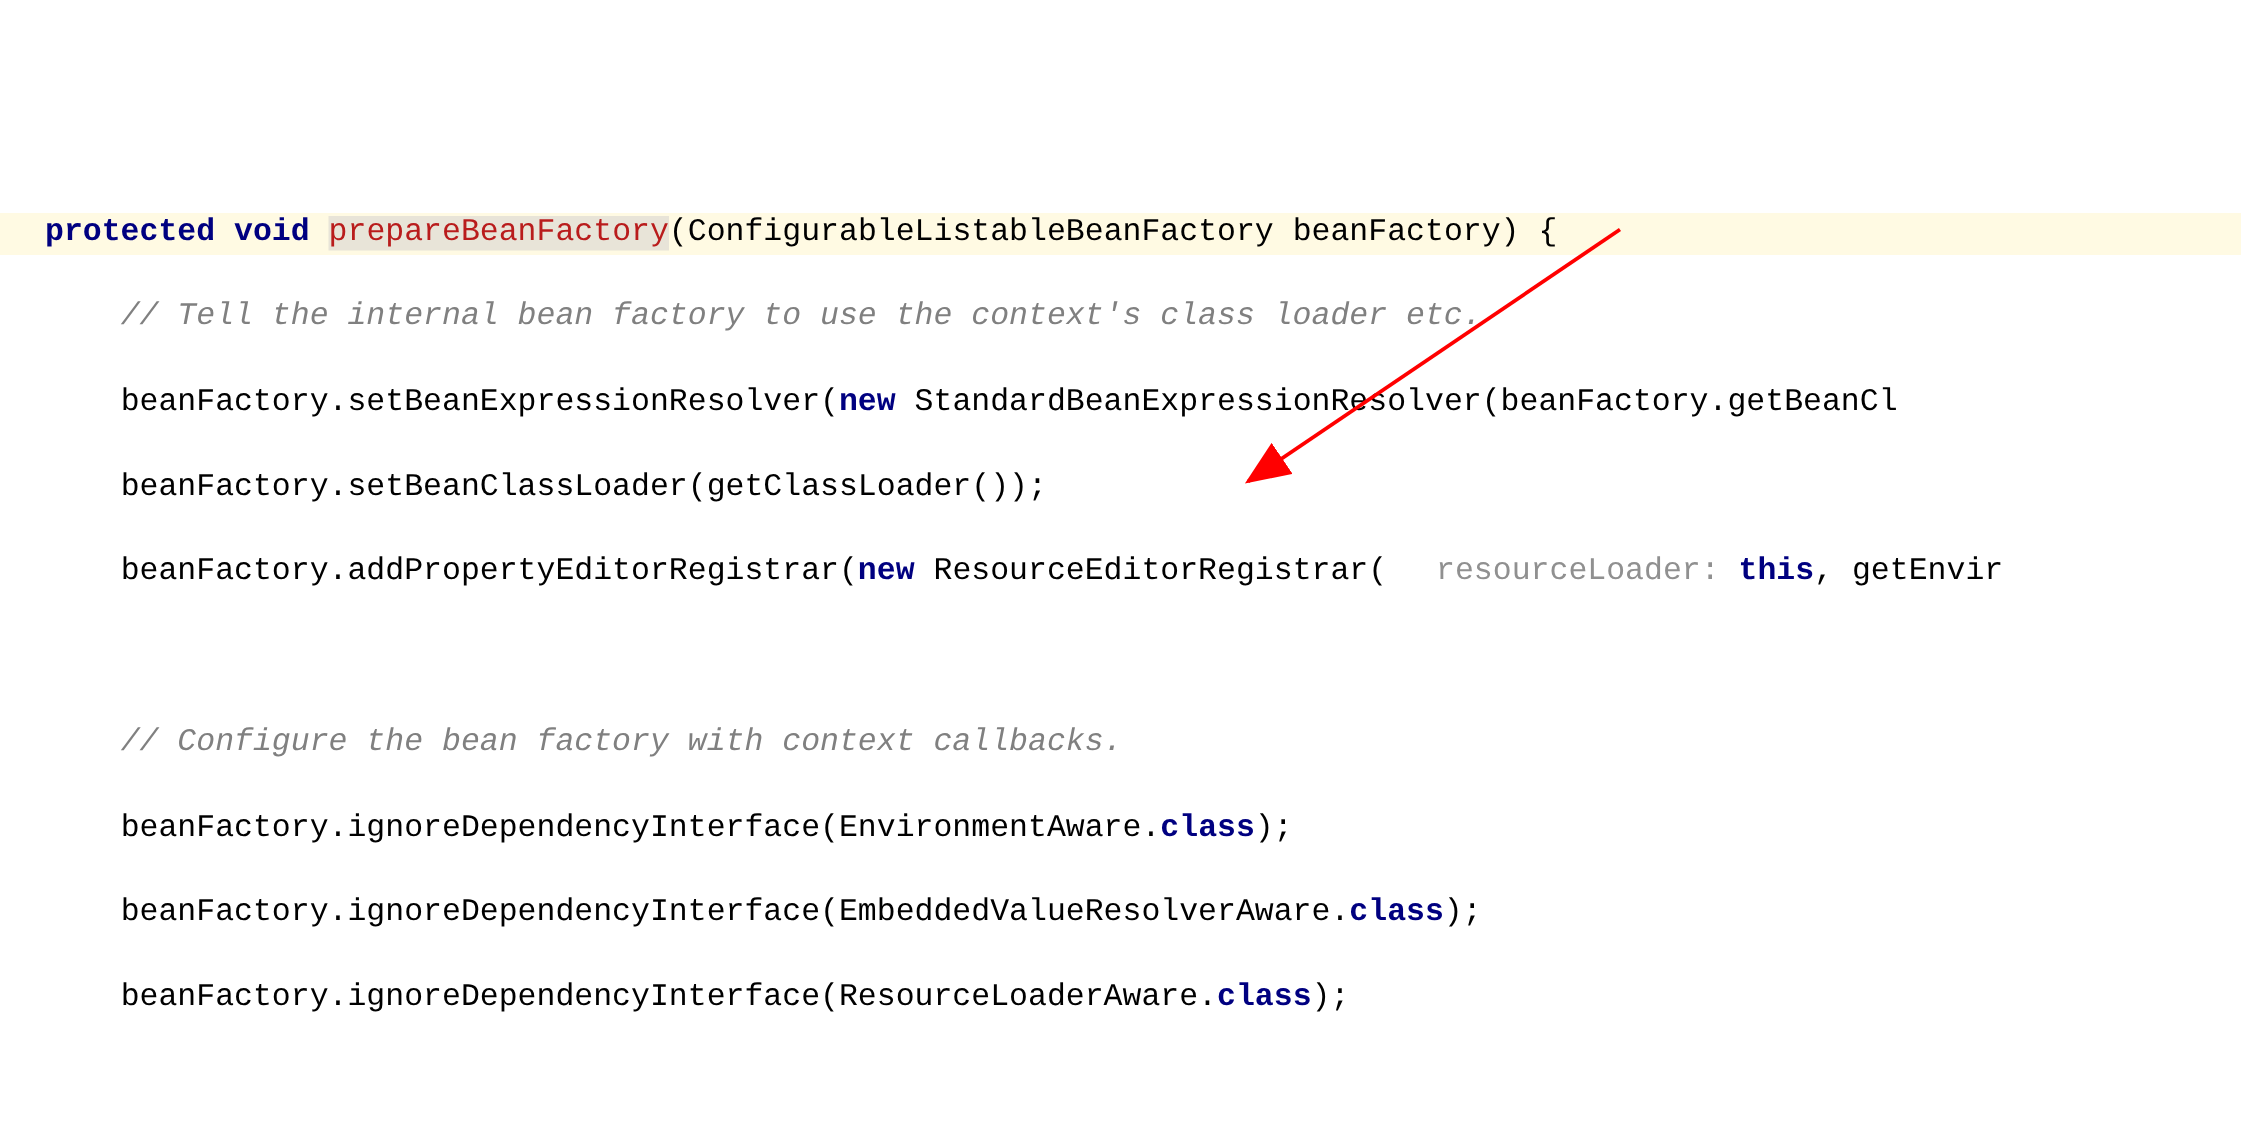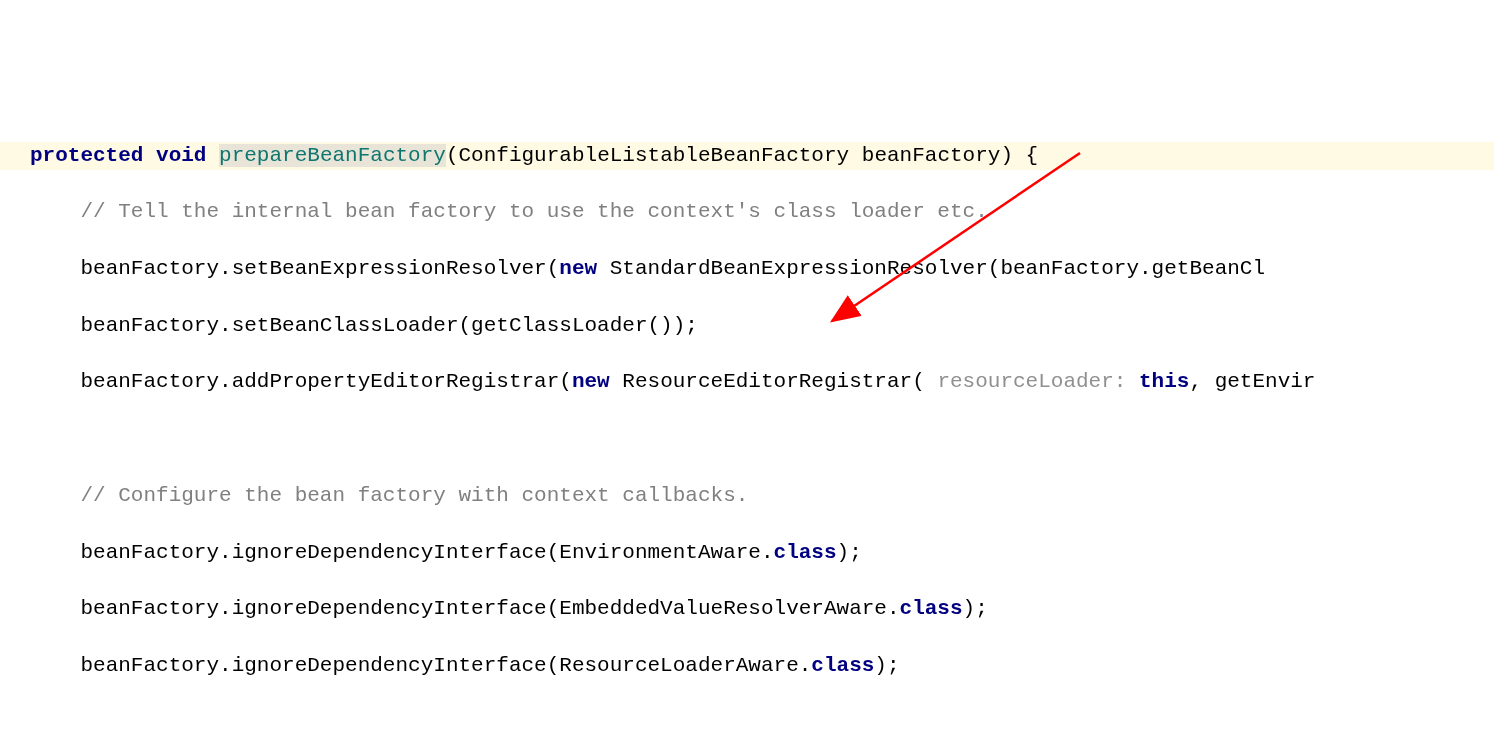--- a/index.html
+++ b/index.html
@@ -18,23 +18,23 @@
     padding: 0;
   }
   .line {
     display: block;
     padding-left: 30px;
   }
   .line.highlighted {
     background: #fffae3;
   }
   .kw { color: #000080; font-weight: bold; margin-top: 20px; }
-  .comment { color: #808080; }
-  .method-name { color: #0f766e; background: #e8e4d8; }
-  .hint { color: #909090; font-style: normal; }
+  .comment { color: #808080; font-style: italic; }
+  .method-name { color: #b91c1c; background: #e8e4d8; }
+  .hint { color: #909090; font-style: normal; margin-left: 20px; }
   .arrow-overlay {
     position: absolute;
     top: 0;
     left: 0;
     pointer-events: none;
   }
 </style>
 </head>
 <body>
 

